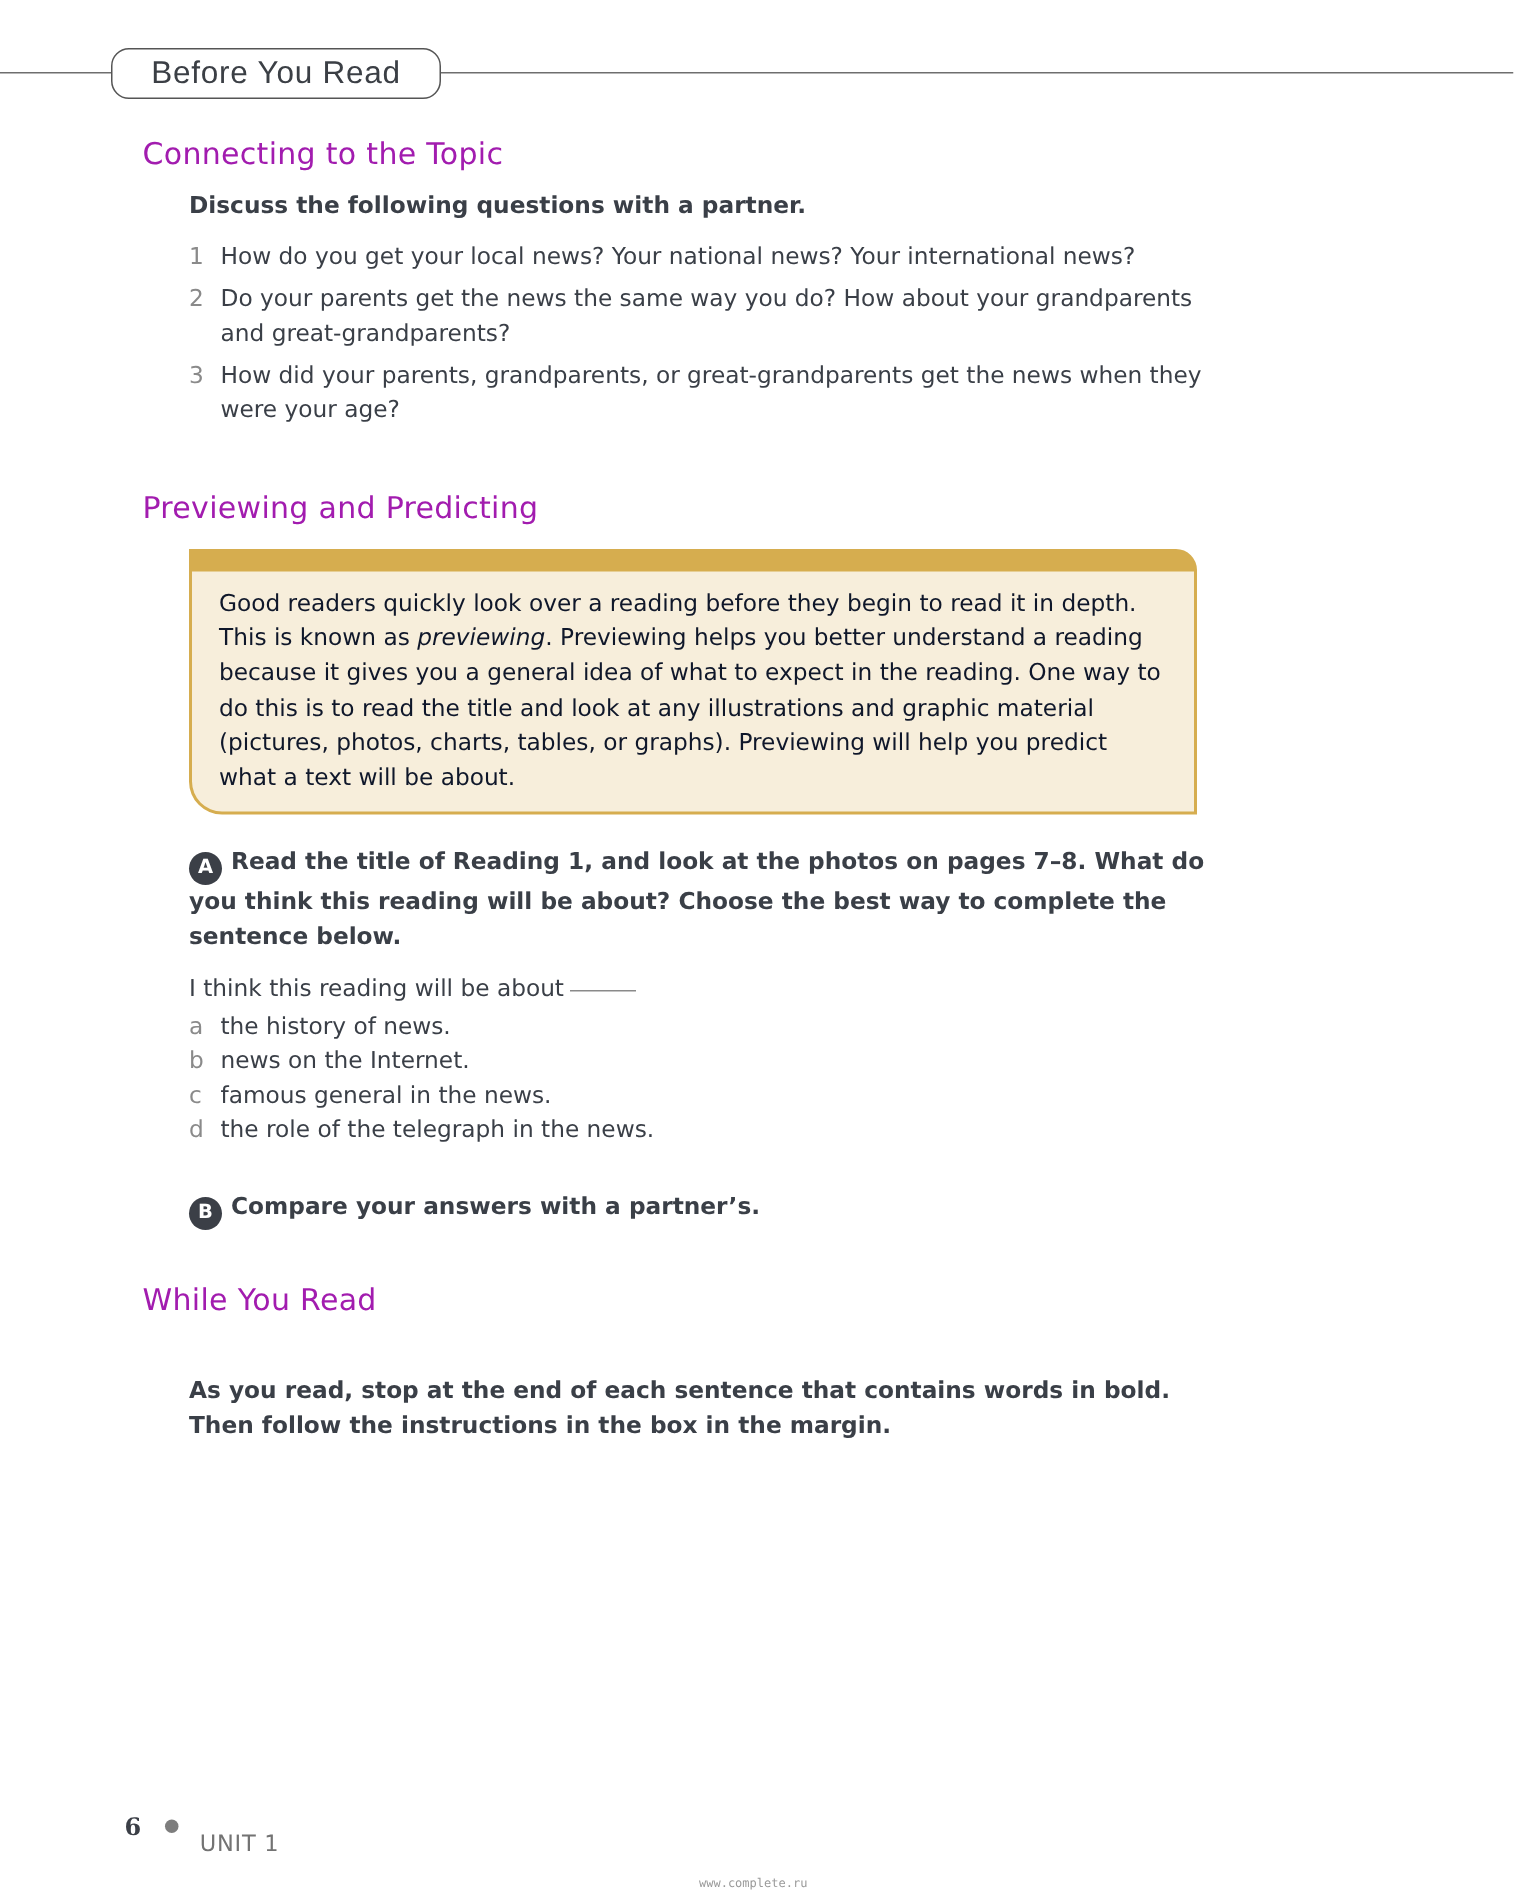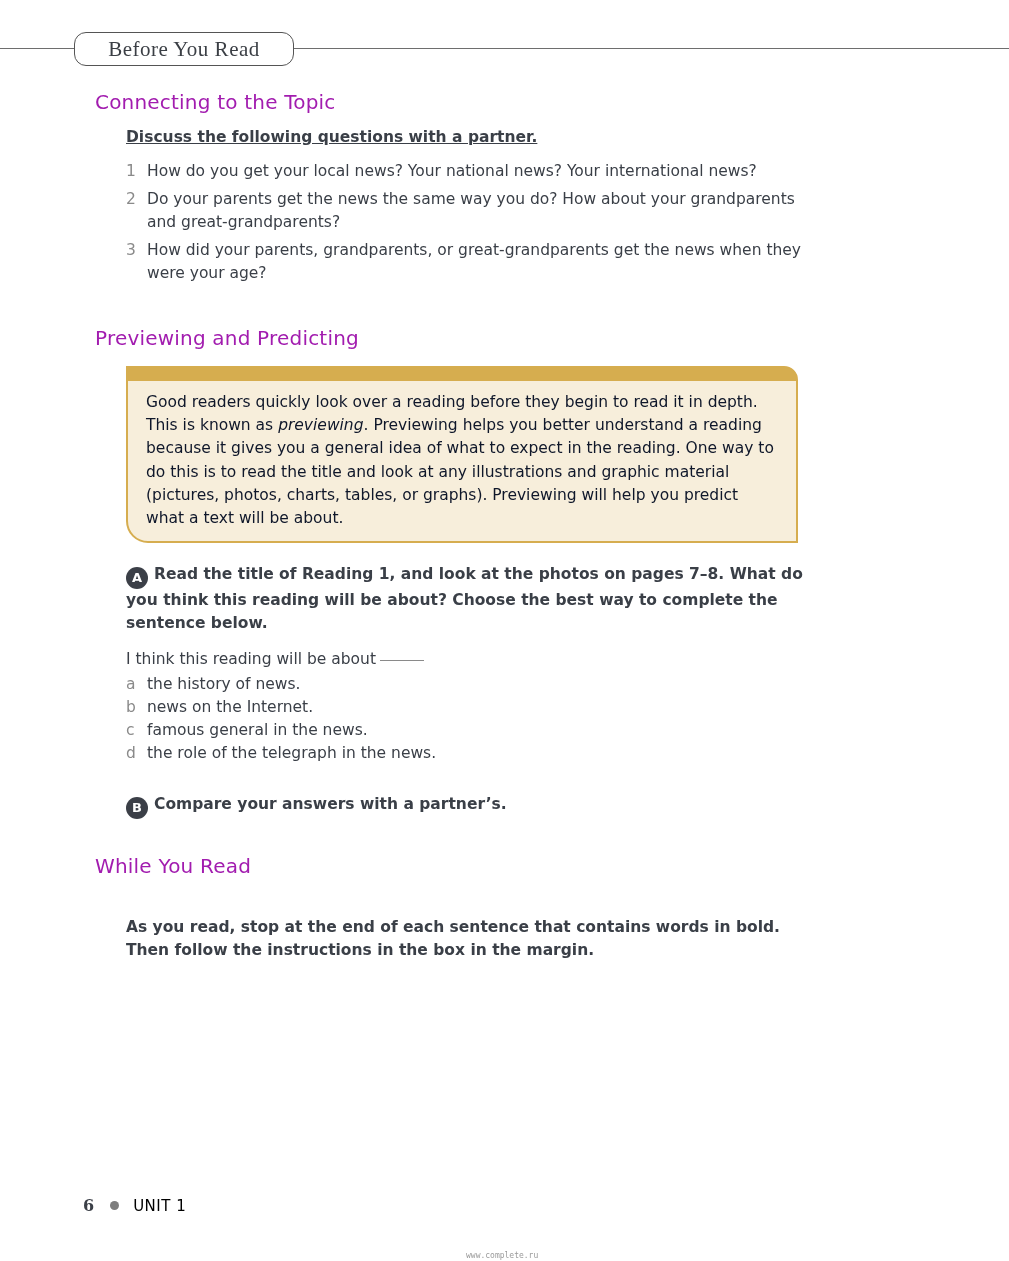--- a/index.html
+++ b/index.html
@@ -8,21 +8,21 @@
     font-family: "DejaVu Sans", sans-serif; color: #3a3f47;
   }
   .abs { position: absolute; }
 
   
   .header-line-left { left: 0; top: 48px; width: 76px; height: 0; border-top: 1.5px solid #6e6e6e; }
   .header-line-right { left: 294px; top: 48px; width: 715px; height: 0; border-top: 1.5px solid #6e6e6e; }
   .header-pill {
     left: 74px; top: 32px; width: 220px; height: 34px; box-sizing: border-box;
     border: 1.5px solid #555; border-radius: 12px; background: #fff;
-    font-family: Liberation Serif, serif; font-size: 21px; color: #3b3f45;
+    font-family: Liberation Sans, sans-serif; font-size: 21px; color: #3b3f45;
     display: flex; align-items: center; justify-content: center; letter-spacing: 0.5px;
   }
 
   .section-title { font-size: 20px; font-weight: normal; color: #a21caf; letter-spacing: 0.2px; }
   .instr { font-size: 15.5px; font-weight: bold; color: #3a3f47; line-height: 23px; }
   .body-text { font-size: 15.5px; color: #3a3f47; line-height: 23px; }
   .num { color: #8a8a8a; display: inline-block; width: 21px; }
 
   ol.qlist { list-style: none; margin: 0; padding: 0; }
   ol.qlist li { display: flex; margin-bottom: 5px; }
@@ -45,35 +45,35 @@
 
   .blank { display: inline-block; width: 44px; border-bottom: 1.5px solid #8a8a8a; margin-left: 4px; vertical-align: 3px; }
 
   .options { list-style: none; margin: 0; padding: 0; }
   .options li { display: flex; height: 23px; align-items: center; }
   .options .letter { color: #8a8a8a; width: 21px; display: inline-block; }
 
   .footer { left: 83px; top: 1196px; font-size: 15px; color: #555; display: flex; align-items: center; }
   .footer .page-num { font-weight: bold; color: #3b3f47; font-size: 16px; font-family: "DejaVu Serif", serif; }
   .footer .dot { width: 9px; height: 9px; border-radius: 50%; background: #7d7d7d; display: inline-block; margin: 0 14px 0 16px; }
-  .footer .unit { letter-spacing: 0.5px; color: #000000; }
+  .footer .unit { letter-spacing: 0.5px; color: #737373; margin-top: 24px; }
 
   .watermark { left: 466px; top: 1251px; font-family: "DejaVu Sans Mono", monospace; font-size: 8px; color: #9a9a9a; }
 </style>
 </head>
 <body>
 
 <div class="abs header-line-left"></div>
 <div class="abs header-line-right"></div>
 <div class="abs header-pill">
   <span>Before You Read</span>
 </div>
 
 <div class="abs section-title" style="left:95px; top:90px;">Connecting to the Topic</div>
-<div class="abs instr" style="left:126px; top:126px;text-decoration:underline;">Discuss the following questions with a partner.</div>
+<div class="abs instr" style="left:126px; top:126px;">Discuss the following questions with a partner.</div>
 <ol class="abs qlist body-text" style="left:126px; top:160px; width:700px;">
   <li>
     <span class="num">1</span>
     <span class="q-text">How do you get your local news? Your national news? Your international news?</span>
   </li>
   <li style="width:690px;">
     <span class="num">2</span>
     <span class="q-text">Do your parents get the news the same way you do? How about your grandparents and great-grandparents?</span>
   </li>
   <li style="width:700px;">

